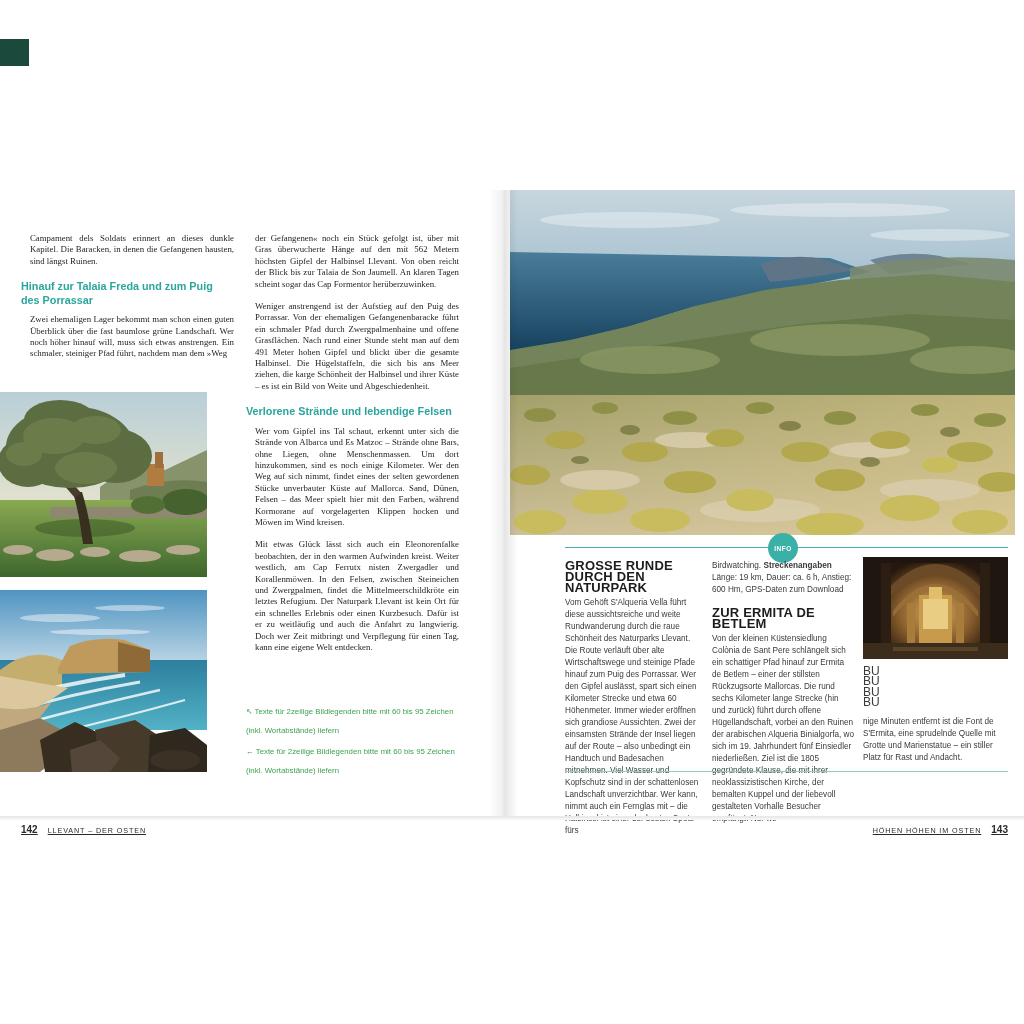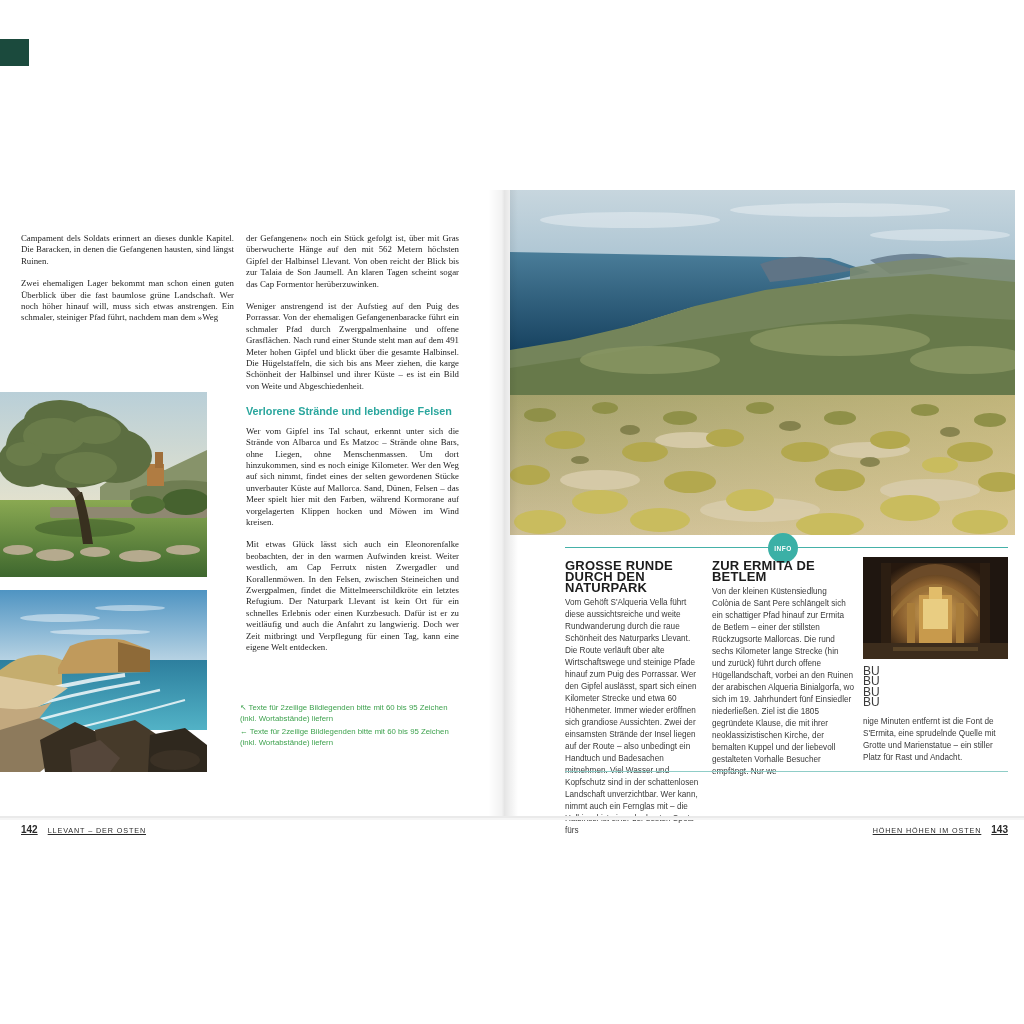--- a/index.html
+++ b/index.html
@@ -5,29 +5,29 @@
   html,body{margin:0;padding:0;background:#ffffff;}
   #canvas{position:relative;width:1024px;height:1024px;background:#ffffff;overflow:hidden;
           font-family:"Liberation Serif",serif;}
   .abs{position:absolute;}
 
   
   .chapter-tab{left:0;top:39px;width:29px;height:27px;background:#1b4a3d;}
 
   
   .col{width:213px;color:#1f1f1f;font-size:8.8px;line-height:11.4px;text-align:justify;}
-  .col p{margin:0 0 11px 0;}
+  .col p{margin:0 0 11px 9px;}
   .h-teal{font-family:"Liberation Sans",sans-serif;font-weight:bold;color:#2aa69d;
           font-size:10.8px;line-height:13.5px;margin:13px 0 7px 0;text-align:left;}
   #col1{left:21px;top:233px;}
   #col2{left:246px;top:233px;}
 
   
-  #notes{left:240px;top:702px;width:213px;font-family:"Liberation Sans",sans-serif;
-         font-size:7.8px;line-height:11px;color:#3fa24f;}
+  #notes{left:246px;top:702px;width:213px;font-family:"Liberation Sans",sans-serif;
+         font-size:7.8px;line-height:19px;color:#3fa24f;}
   #notes .note{margin:0 0 2px 0;}
   #notes .arrow{margin-right:2px;}
 
   
   .photo{display:block;}
   #photo-olive{left:0;top:392px;}
   #photo-beach{left:0;top:590px;}
   #photo-landscape{left:510px;top:190px;}
   #photo-church{left:863px;top:557px;}
 
@@ -68,20 +68,21 @@
 </style>
 </head>
 <body>
 
 <div id="canvas">
 
   <div class="abs chapter-tab"></div>
 
   <div class="abs col" id="col1">
     <p>Campament dels Soldats erinnert an dieses dunkle Kapitel. Die Baracken, in denen die Gefangenen hausten, sind längst Ruinen.</p>
+    <div class="h-teal">Hinauf zur Talaia Freda und zum Puig des Porrassar</div>
     <p>Zwei ehemaligen Lager bekommt man schon einen guten Überblick über die fast baumlose grüne Landschaft. Wer noch höher hinauf will, muss sich etwas anstrengen. Ein schmaler, steiniger Pfad führt, nachdem man dem »Weg</p>
   </div>
 
   <div class="abs col" id="col2">
     <p>der Gefangenen« noch ein Stück gefolgt ist, über mit Gras überwucherte Hänge auf den mit 562 Metern höchsten Gipfel der Halbinsel Llevant. Von oben reicht der Blick bis zur Talaia de Son Jaumell. An klaren Tagen scheint sogar das Cap Formentor herüberzuwinken.</p>
     <p>Weniger anstrengend ist der Aufstieg auf den Puig des Porrassar. Von der ehemaligen Gefangenenbaracke führt ein schmaler Pfad durch Zwergpalmenhaine und offene Grasflächen. Nach rund einer Stunde steht man auf dem 491 Meter hohen Gipfel und blickt über die gesamte Halbinsel. Die Hügelstaffeln, die sich bis ans Meer ziehen, die karge Schönheit der Halbinsel und ihrer Küste – es ist ein Bild von Weite und Abgeschiedenheit.</p>
     <div class="h-teal">Verlorene Strände und lebendige Felsen</div>
     <p>Wer vom Gipfel ins Tal schaut, erkennt unter sich die Strände von Albarca und Es Matzoc – Strände ohne Bars, ohne Liegen, ohne Menschenmassen. Um dort hinzukommen, sind es noch einige Kilometer. Wer den Weg auf sich nimmt, findet eines der selten gewordenen Stücke unverbauter Küste auf Mallorca. Sand, Dünen, Felsen – das Meer spielt hier mit den Farben, während Kormorane auf vorgelagerten Klippen hocken und Möwen im Wind kreisen.</p>
     <p>Mit etwas Glück lässt sich auch ein Eleonorenfalke beobachten, der in den warmen Aufwinden kreist. Weiter westlich, am Cap Ferrutx nisten Zwergadler und Korallenmöwen. In den Felsen, zwischen Steineichen und Zwergpalmen, findet die Mittelmeerschildkröte ein letztes Refugium. Der Naturpark Llevant ist kein Ort für ein schnelles Erlebnis oder einen Kurzbesuch. Dafür ist er zu weitläufig und auch die Anfahrt zu langwierig. Doch wer Zeit mitbringt und Verpflegung für einen Tag, kann eine eigene Welt entdecken.</p>
   </div>
@@ -269,20 +270,21 @@
   <div class="abs" id="info-badge">
     <span>INFO</span>
   </div>
 
   <div class="abs info-col" id="info-colA">
     <h4>GROSSE RUNDE DURCH DEN NATURPARK</h4>
     <p>Vom Gehöft S'Alqueria Vella führt diese aussichtsreiche und weite Rundwanderung durch die raue Schönheit des Naturparks Llevant. Die Route verläuft über alte Wirtschaftswege und steinige Pfade hinauf zum Puig des Porrassar. Wer den Gipfel auslässt, spart sich einen Kilometer Strecke und etwa 60 Höhenmeter. Immer wieder eröffnen sich grandiose Aussichten. Zwei der einsamsten Strände der Insel liegen auf der Route – also unbedingt ein Handtuch und Badesachen mitnehmen. Viel Wasser und Kopfschutz sind in der schattenlosen Landschaft unverzichtbar. Wer kann, nimmt auch ein Fernglas mit – die Halbinsel ist einer der besten Spots fürs</p>
   </div>
 
   <div class="abs info-col" id="info-colB">
+    <p><span>Birdwatching. </span><span class="bold">Streckenangaben</span><span> Länge: 19 km, Dauer: ca. 6 h, Anstieg: 600 Hm, GPS-Daten zum Download</span></p>
     <h4>ZUR ERMITA DE BETLEM</h4>
     <p>Von der kleinen Küstensiedlung Colònia de Sant Pere schlängelt sich ein schattiger Pfad hinauf zur Ermita de Betlem – einer der stillsten Rückzugsorte Mallorcas. Die rund sechs Kilometer lange Strecke (hin und zurück) führt durch offene Hügellandschaft, vorbei an den Ruinen der arabischen Alqueria Binialgorfa, wo sich im 19. Jahrhundert fünf Einsiedler niederließen. Ziel ist die 1805 gegründete Klause, die mit ihrer neoklassizistischen Kirche, der bemalten Kuppel und der liebevoll gestalteten Vorhalle Besucher empfängt. Nur we-</p>
   </div>
 
   <svg class="abs photo" id="photo-church" width="145" height="102" viewBox="0 0 145 102">
     <defs>
       <radialGradient id="ch-glow" cx=".5" cy=".55" r=".6">
         <stop offset="0" stop-color="#d8ad5e"></stop>
           <stop offset=".55" stop-color="#8a5f2e"></stop>
         <stop offset="1" stop-color="#26180e"></stop>

